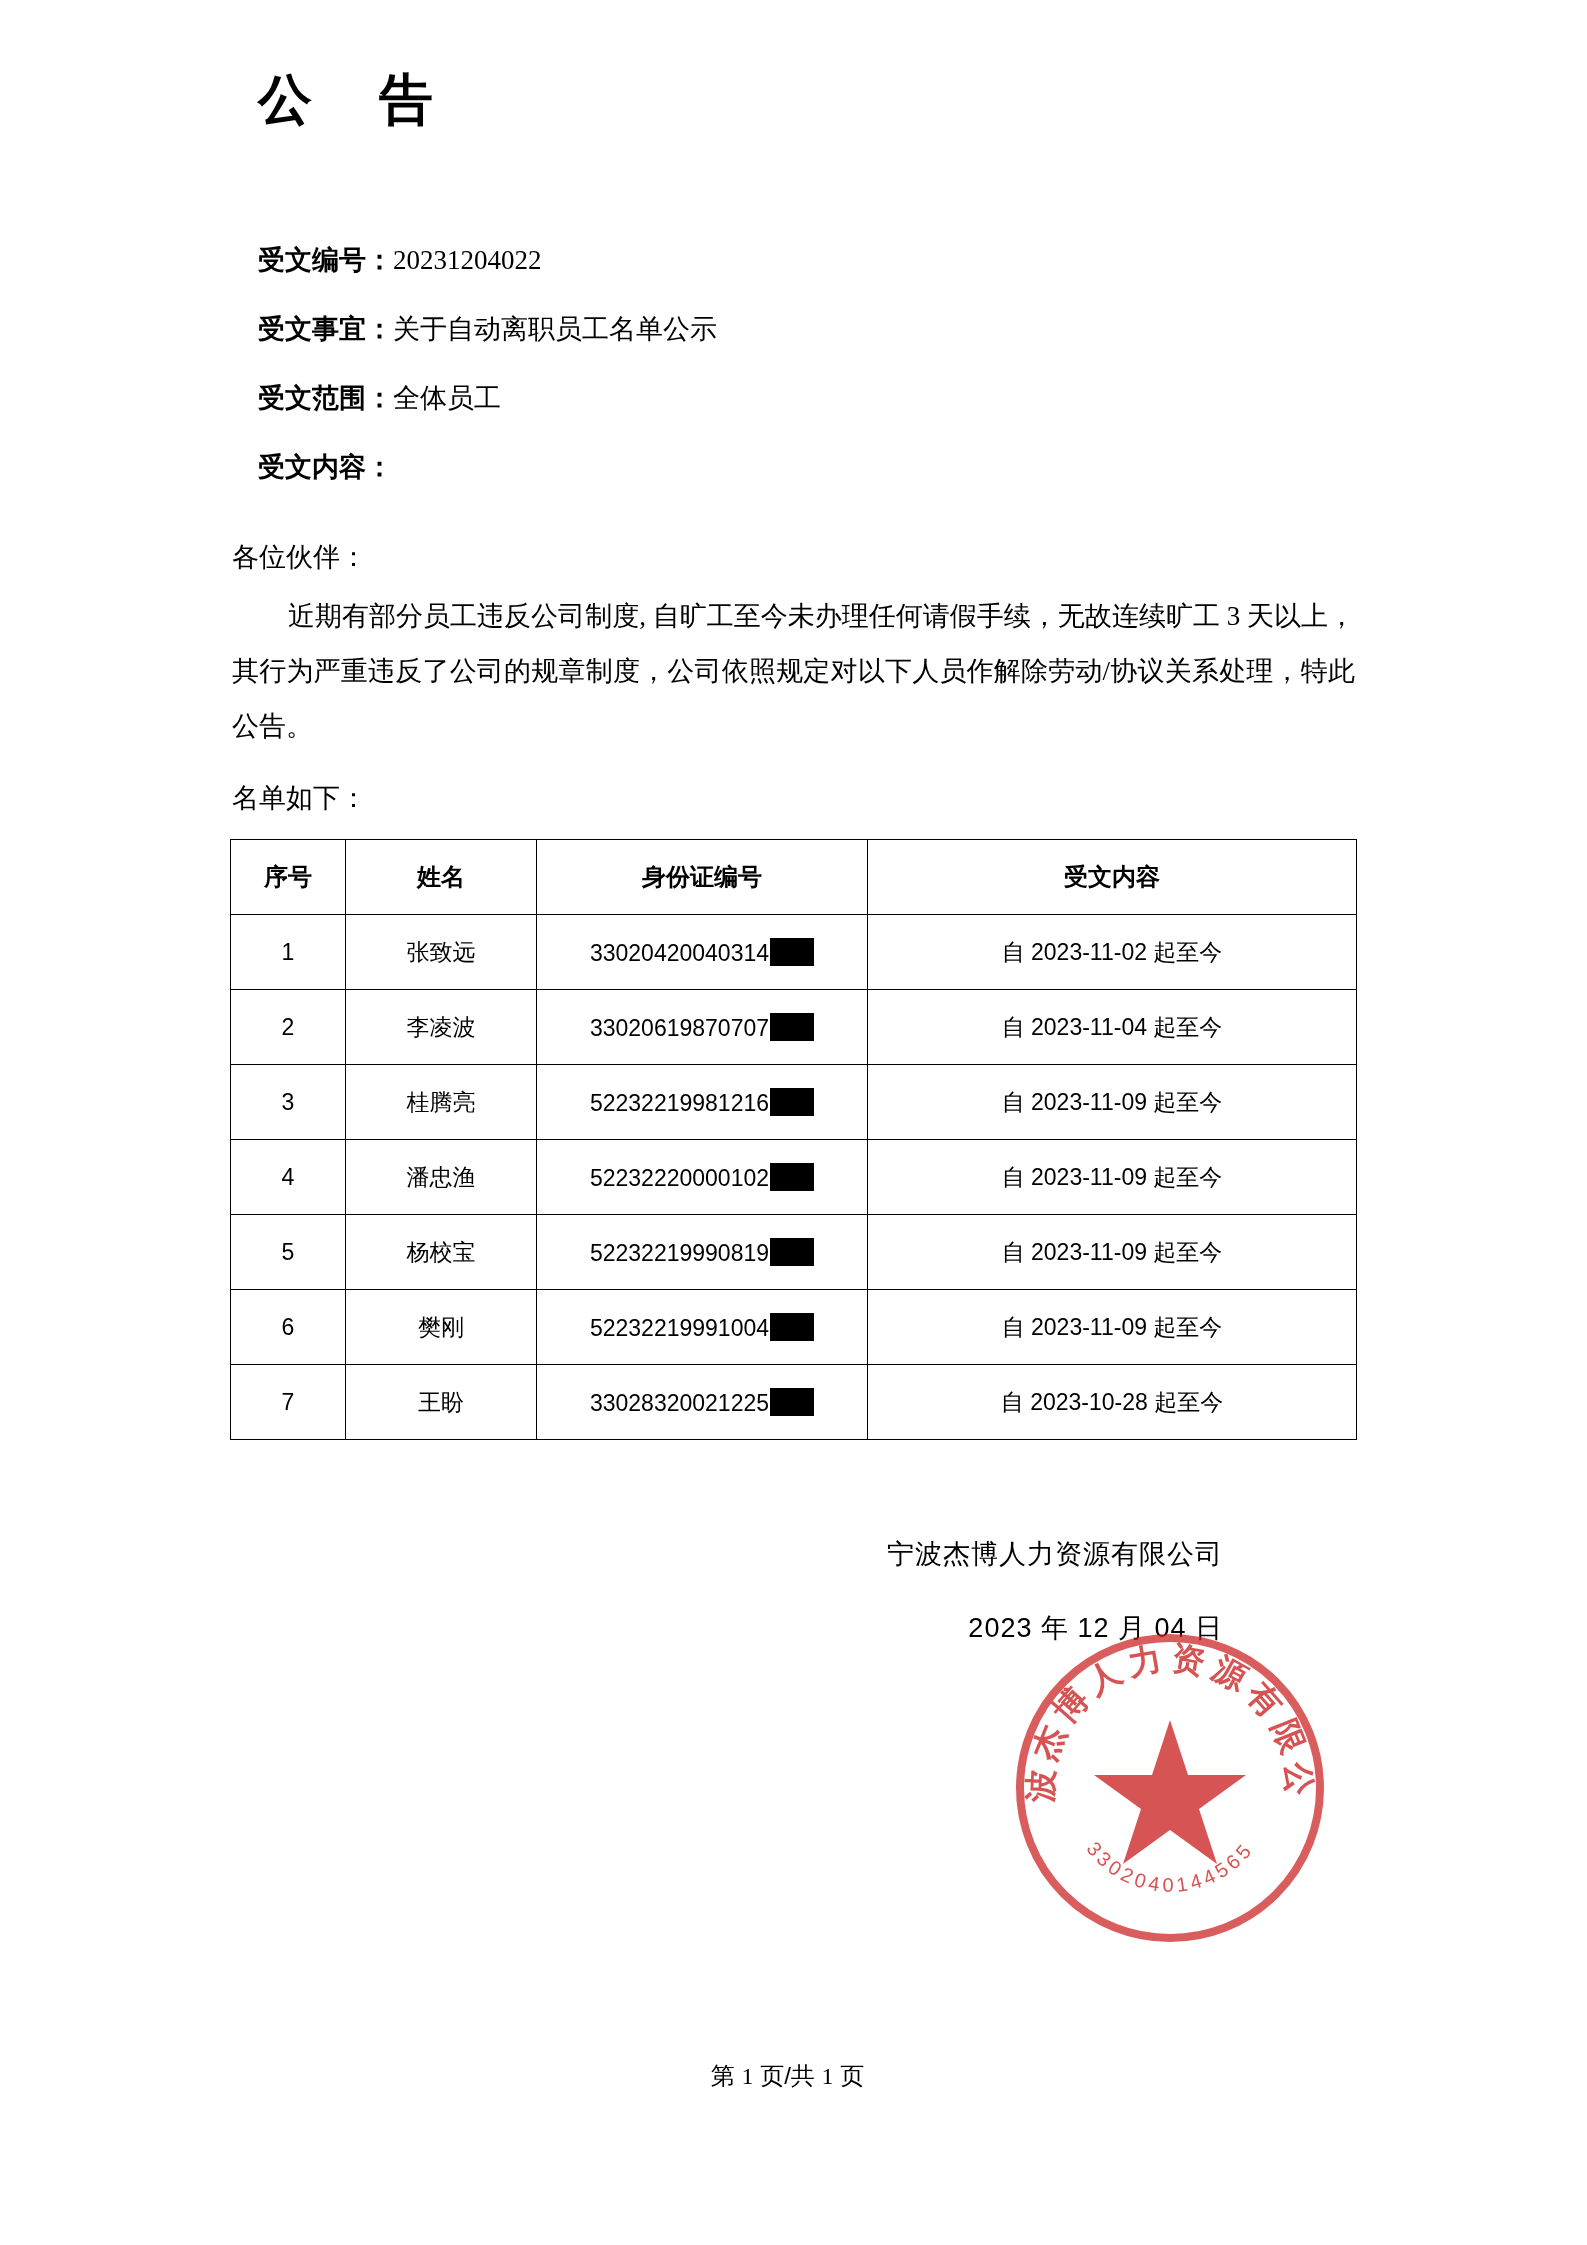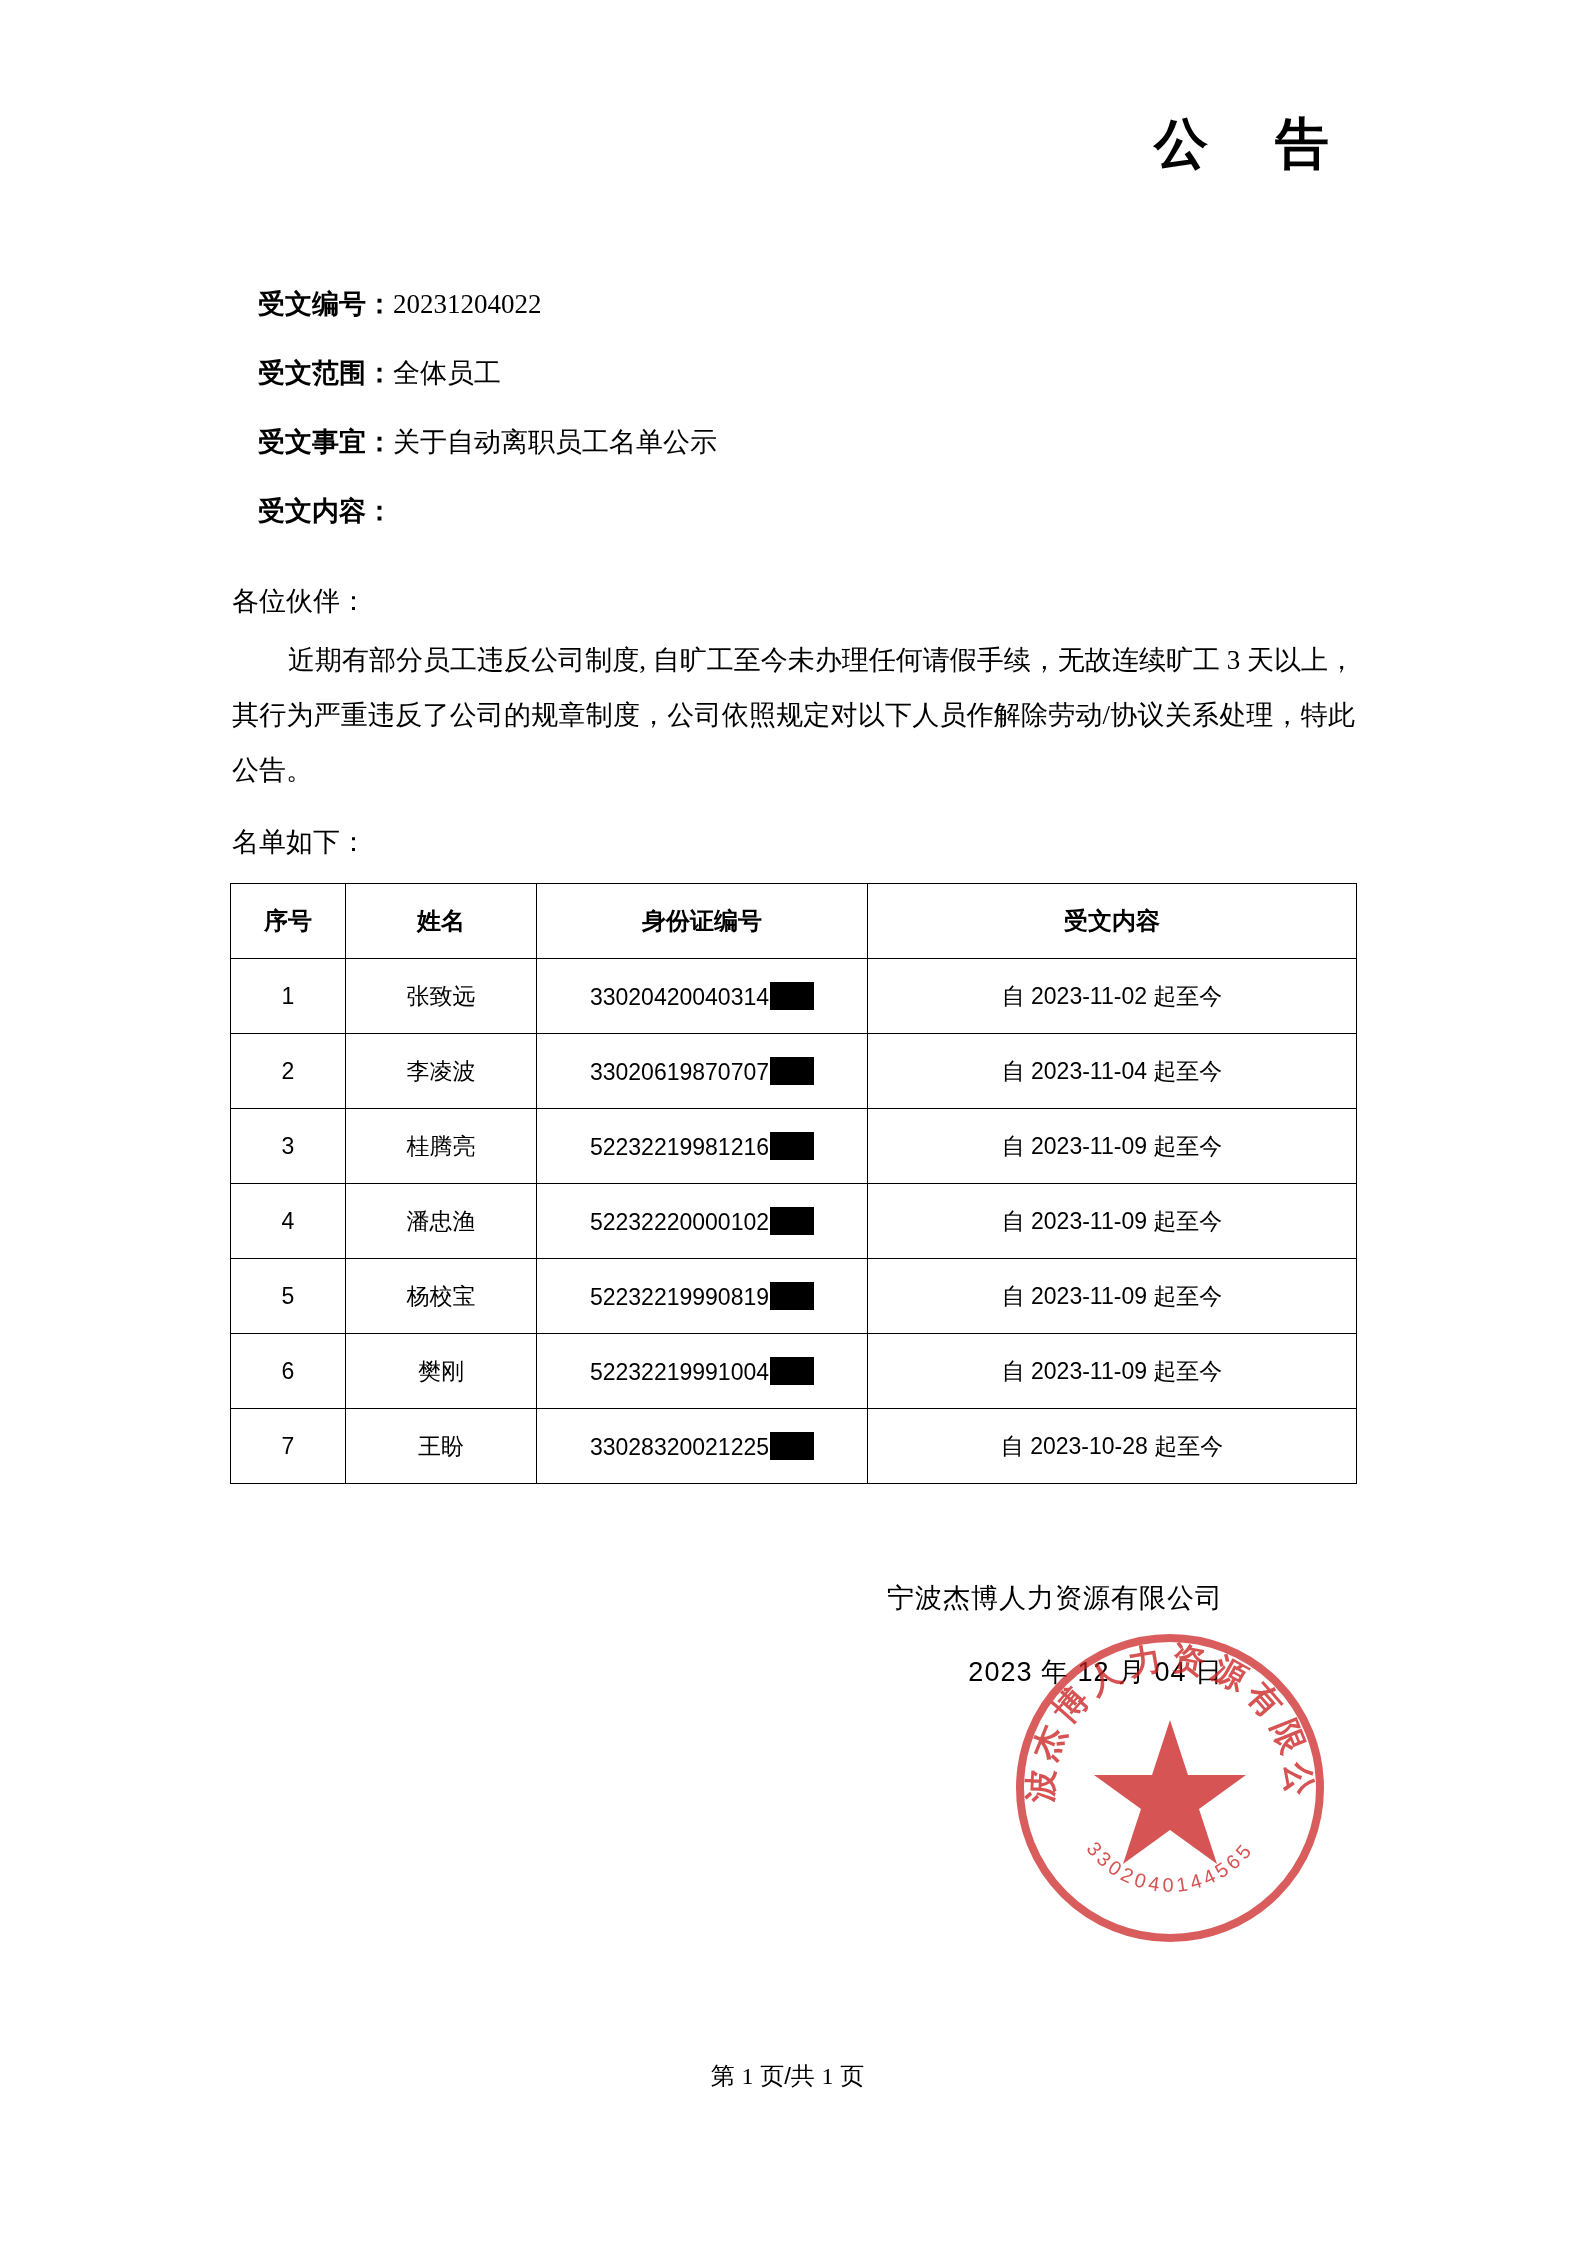--- a/index.html
+++ b/index.html
@@ -16,25 +16,25 @@
     overflow: hidden;
   }
   .page {
     position: relative;
     width: 1587px;
     height: 2245px;
     box-sizing: border-box;
     padding: 0 232px;
   }
   .doc-title {
-    text-align: right;
+    text-align: left;
     font-size: 54px;
     font-weight: bold;
     letter-spacing: 26px;
-    padding-top: 108px;
+    padding-top: 64px;
     padding-left: 26px;
     font-family: "Liberation Sans", "DejaVu Sans", sans-serif;
   }
   .meta-block {
     margin-top: 110px;
   }
   .meta-row {
     font-size: 27px;
     line-height: 1.0;
     margin-bottom: 42px;
@@ -158,24 +158,24 @@
 
 <div class="page">
 
   <div class="doc-title">公  告</div>
 
   <div class="meta-block">
     <div class="meta-row">
       <span class="meta-label">受文编号：</span><span class="meta-value">20231204022</span>
     </div>
     <div class="meta-row">
+      <span class="meta-label">受文事宜：</span><span class="meta-value">关于自动离职员工名单公示</span>
+    </div>
+    <div class="meta-row">
       <span class="meta-label">受文范围：</span><span class="meta-value">全体员工</span>
-    </div>
-    <div class="meta-row">
-      <span class="meta-label">受文事宜：</span><span class="meta-value">关于自动离职员工名单公示</span>
     </div>
     <div class="meta-row">
       <span class="meta-label">受文内容：</span><span class="meta-value"></span>
     </div>
   </div>
 
   <div class="salutation">各位伙伴：</div>
 
   <div class="body-para">近期有部分员工违反公司制度, 自旷工至今未办理任何请假手续，无故连续旷工 3 天以上，其行为严重违反了公司的规章制度，公司依照规定对以下人员作解除劳动/协议关系处理，特此公告。</div>
 

